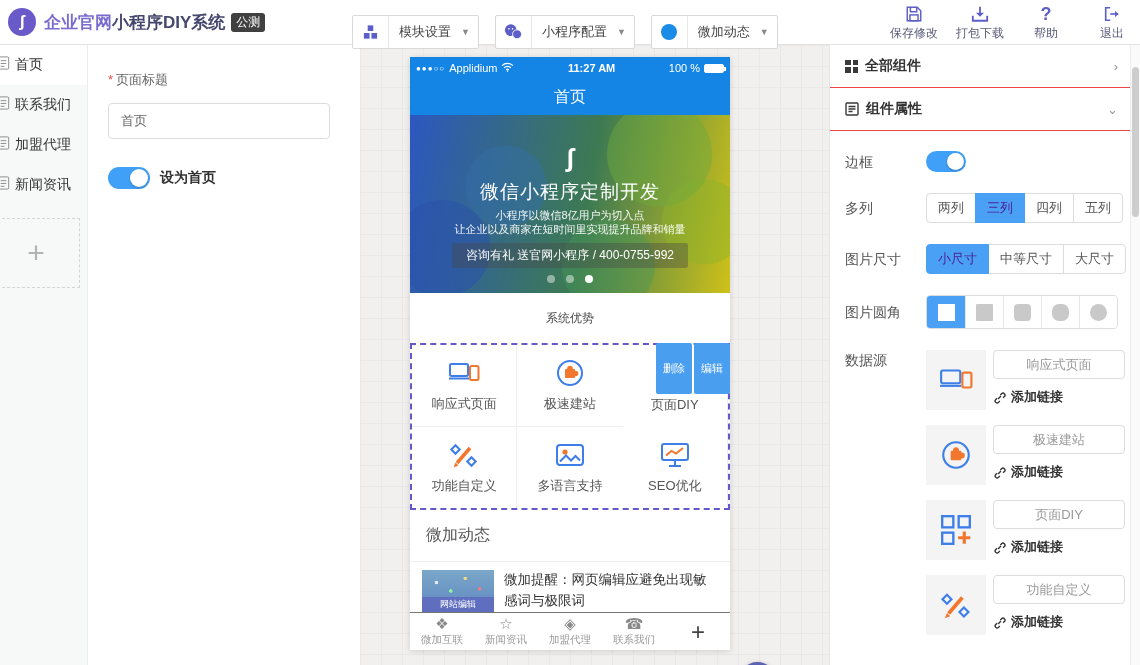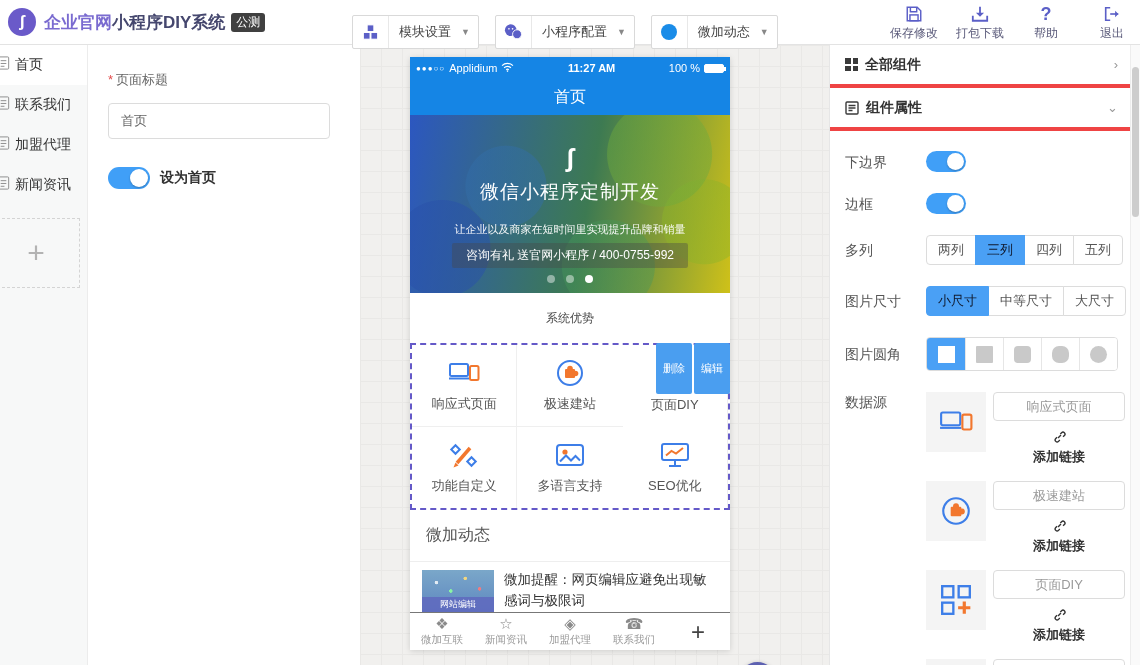--- a/index.html
+++ b/index.html
@@ -142,53 +142,53 @@
   .tab .t { font-size:10.5px; color:#9a9a9a; margin-top:1px; white-space:nowrap; }
   .tab.plus .ic { font-size:24px; color:#444; font-weight:300; }
   .preview-btn { position:absolute; left:379px; top:617px; width:37px; height:37px; border-radius:50%;
     background:#5d61b1; display:flex; align-items:center; justify-content:center; cursor:pointer;
     box-shadow:0 1px 4px rgba(0,0,0,.25); }
 
   
   .rpanel { width:300px; flex:0 0 300px; background:#fff; display:flex; flex-direction:column;
     overflow:hidden; }
   .rp-head { height:43px; flex:0 0 43px; display:flex; align-items:center; padding:0 12px 0 15px;
-    border-bottom:4px solid #ef4444; font-size:14px; font-weight:bold; color:#333; cursor:pointer; }
+    border-bottom:1px solid #ef4444; font-size:14px; font-weight:bold; color:#333; cursor:pointer; }
   .rp-head .chev { margin-left:auto; color:#999; font-weight:normal; font-size:13px; }
   .rp-head .hic { margin-right:7px; display:flex; }
   .grid4 { width:13px; height:13px; display:grid; grid-template-columns:1fr 1fr; gap:2px; }
   .grid4 span { background:#3a3a3a; }
   .props { padding:20px 0 0 15px; overflow:hidden; }
   .prop-row { display:flex; align-items:center; margin-bottom:21px; }
   .prop-row.top { align-items:flex-start; }
   .prop-label { width:81px; flex:0 0 81px; font-size:14px; color:#555; padding-top:2px; }
   .segmented { display:inline-flex; }
   .seg-opt { min-width:46px; padding:0 11px; height:30px; line-height:28px; text-align:center;
     font-size:13px; color:#555; background:#fff; border:1px solid #dcdcdc; margin-left:-1px;
     cursor:pointer; }
   .seg-opt:first-child { border-radius:4px 0 0 4px; margin-left:0; }
   .seg-opt:last-child { border-radius:0 4px 4px 0; }
-  .seg-opt.selected { background:#4aa0f5; border-color:#4aa0f5; color:#0f172a; position:relative; z-index:1; }
+  .seg-opt.selected { background:#4aa0f5; border-color:#4aa0f5; color:#4c1d95; position:relative; z-index:1; }
   .radius-group { display:inline-flex; border:1px solid #dcdcdc; border-radius:4px; overflow:hidden; }
   .radius-opt { width:38px; height:32px; display:flex; align-items:center; justify-content:center;
     border-left:1px solid #e6e6e6; cursor:pointer; background:#fff; }
   .radius-opt:first-child { border-left:none; }
   .radius-opt.selected { background:#4aa0f5; }
   .radius-shape { width:17px; height:17px; background:#c9c9c9; }
   .radius-opt.selected .radius-shape { background:#fff; }
   .ds-list { display:flex; flex-direction:column; }
   .ds-item { display:flex; margin-bottom:15px; }
   .ds-thumb { width:60px; height:60px; flex:0 0 60px; background:#f4f4f4; display:flex;
     align-items:center; justify-content:center; }
   .ds-right { margin-left:7px; display:flex; flex-direction:column; }
   .ds-input { width:132px; height:29px; border:1px solid #dcdcdc; border-radius:4px;
     font-size:13px; color:#9a9a9a; text-align:center; outline:none; font-family:inherit;
     background:#fff; }
   .ds-link { margin-top:9px; display:flex; align-items:center; gap:5px; font-size:13px;
-    color:#333; font-weight:bold; cursor:pointer;flex-direction:column; }
+    color:#333; font-weight:bold; cursor:pointer; }
 
   
   .scroll-col { width:10px; flex:0 0 10px; background:#fafafa; position:relative;
     border-left:1px solid #ededed; }
   .scroll-thumb { position:absolute; left:1px; right:1px; top:22px; height:150px;
     background:#cdcdcd; border-radius:4px; }
 </style>
 </head>
 <body>
 
@@ -348,20 +348,21 @@
           </span>
         </div>
 
         <div class="navbar">
           <span>首页</span>
         </div>
 
         <div class="banner">
           <div class="blogo">ʃ</div>
           <div class="btitle">微信小程序定制开发</div>
+          <div class="bsub1">小程序以微信8亿用户为切入点</div>
           <div class="bsub2">让企业以及商家在短时间里实现提升品牌和销量</div>
           <div class="bpill">咨询有礼 送官网小程序  / 400-0755-992</div>
           <div class="dots">
             <span class="dot"></span>
             <span class="dot"></span>
             <span class="dot active"></span>
           </div>
         </div>
 
         <div class="adv-head">
@@ -484,24 +485,20 @@
           <svg width="14" height="14" viewBox="0 0 14 14" fill="none" stroke="#3a3a3a" stroke-width="1.4">
               <rect x="1" y="1" width="12" height="12" rx="1"></rect>
               <path d="M3.5 4.5h7M3.5 7h7M3.5 9.5h4"></path>
             </svg>
         </span>
         <span>组件属性</span>
         <span class="chev">⌄</span>
       </div>
 
       <div class="props">
-        <div class="prop-row">
-          <span class="prop-label">下边界</span>
-          <span class="toggle sm"></span>
-        </div>
         <div class="prop-row">
           <span class="prop-label">边框</span>
           <span class="toggle sm"></span>
         </div>
 
         <div class="prop-row">
           <span class="prop-label">多列</span>
           <span class="segmented">
             <span class="seg-opt">两列</span>
             <span class="seg-opt selected">三列</span>

